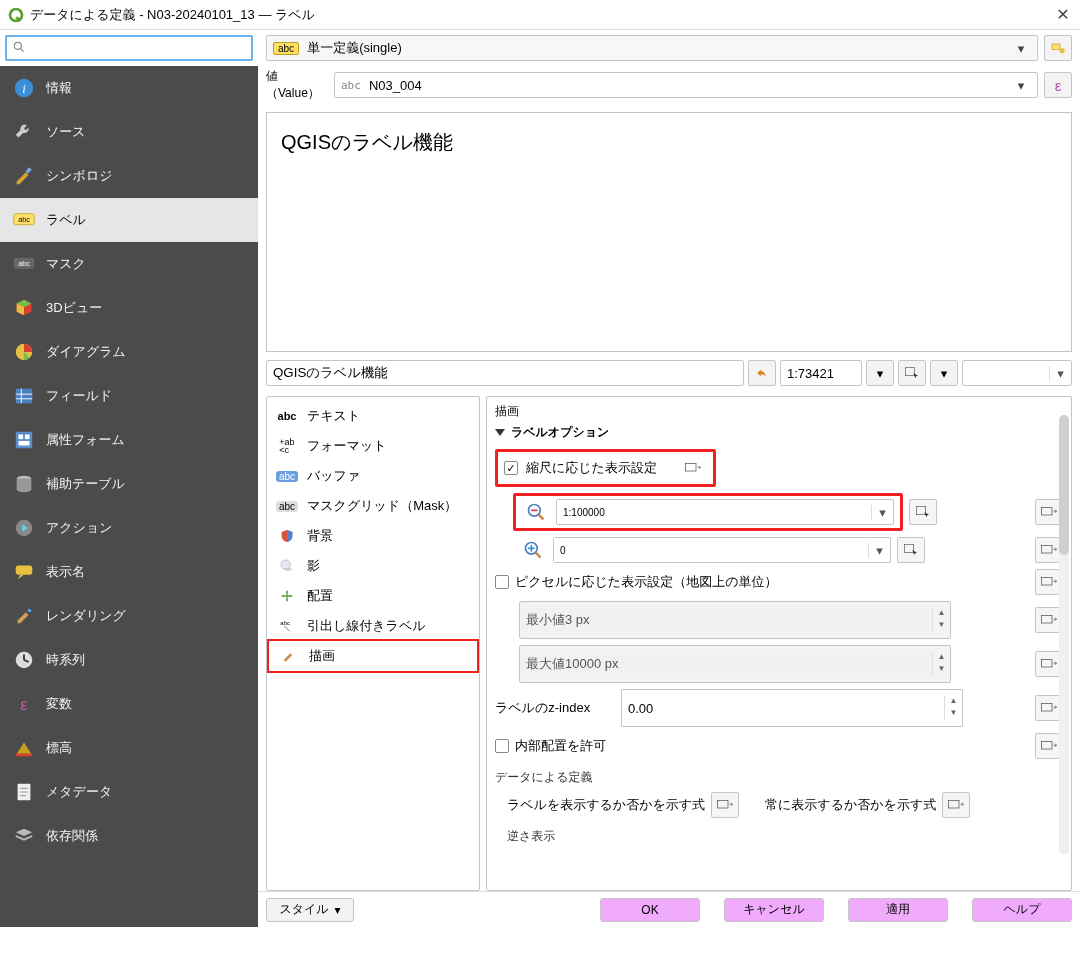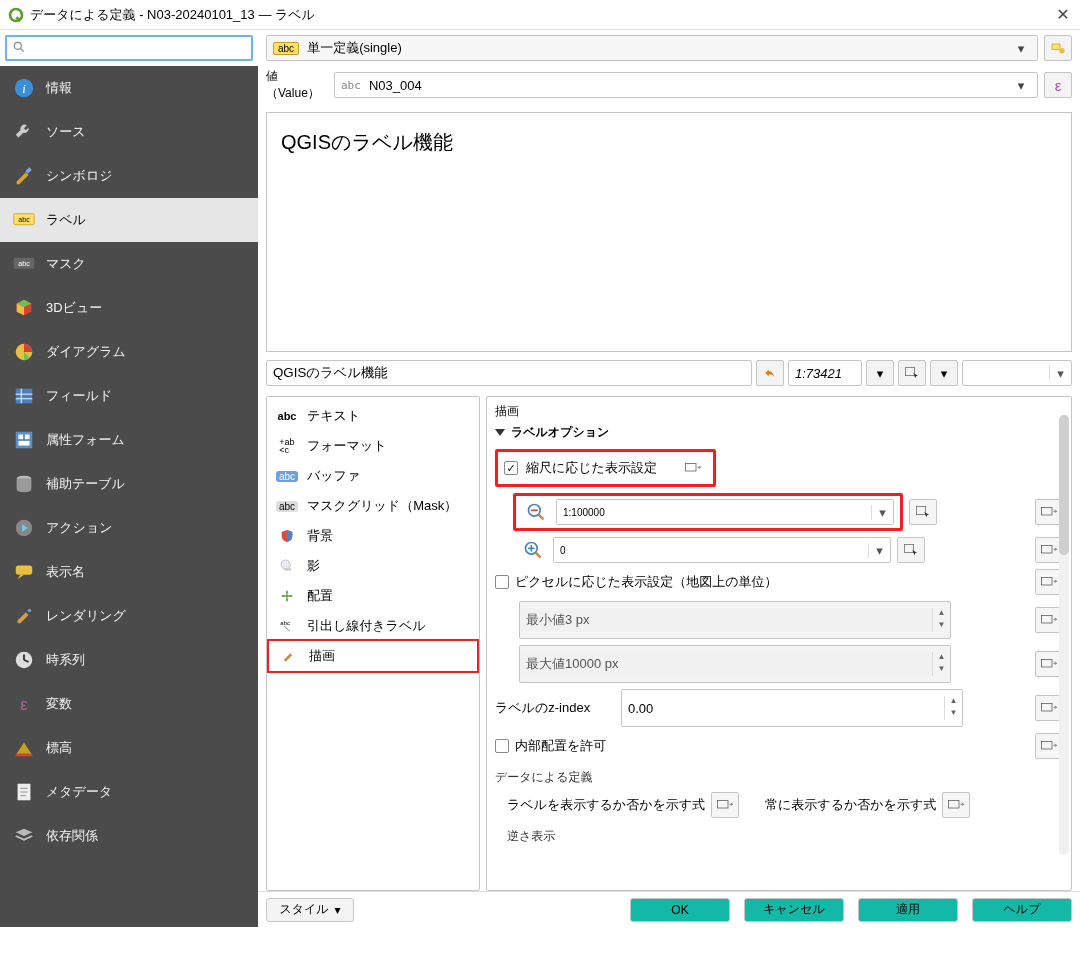--- a/index.html
+++ b/index.html
@@ -26,21 +26,21 @@
 .row2 { display:flex; gap:6px; padding:2px 8px 6px; align-items:center;}
 .row2 .lab { width:62px; font-size:12px;}
 .value-sel { flex:1; display:flex; align-items:center; border:1px solid #c5c5c5; border-radius:2px; height:26px; background:#fff; padding:0 6px;}
 .value-sel .abc { color:#888; font-family:monospace; font-size:11px; margin-right:8px;}
 .section-head { display:flex; align-items:center; gap:6px; padding:4px 8px; font-size:12px; font-weight:normal;}
 .tri { display:inline-block; width:0; height:0; border-left:5px solid transparent; border-right:5px solid transparent; border-top:7px solid #333;}
 .preview-box { margin:4px 8px; border:1px solid #c5c5c5; height:240px; padding:16px 14px; background:#fff; font-size:20px;}
 .preview-ctrl { display:flex; gap:4px; padding:4px 8px; align-items:center;}
 .preview-ctrl .txt-in { flex:1; border:1px solid #c5c5c5; height:26px; padding:0 6px; background:#fff;}
 .preview-ctrl .mini-btn { width:28px; height:26px; border:1px solid #c5c5c5; background:#f3f3f3; display:flex; align-items:center; justify-content:center; cursor:pointer; border-radius:2px;}
-.scale-sel { width:74px; border:1px solid #c5c5c5; height:26px; display:flex; align-items:center; padding:0 6px; background:#fff; border-radius:2px;font-style:italic;}
+.scale-sel { width:82px; border:1px solid #c5c5c5; height:26px; display:flex; align-items:center; padding:0 6px; background:#fff; border-radius:2px;}
 .body2 { flex:1; display:flex; padding:6px 8px 0; gap:6px; overflow:hidden;}
 .sub-tabs { width:214px; border:1px solid #c5c5c5; border-radius:2px; padding:4px 0; background:#fff;}
 .sub-tab { display:flex; align-items:center; gap:10px; padding:6px 10px; cursor:pointer; font-size:13px;}
 .sub-tab .sticon { width:20px; height:16px; display:flex; align-items:center; justify-content:center;}
 .sub-tab.hl { border:2px solid #f02020; margin:-2px 0;}
 .right-panel { flex:1; border:1px solid #c5c5c5; border-radius:2px; background:#fff; padding:6px 8px; overflow:auto; position:relative;}
 .scrolly { position:absolute; right:2px; top:18px; width:10px; height:440px; background:#f0f0f0; border-radius:5px;}
 .scrolly .thumb{ position:absolute; top:0; width:10px; height:140px; background:#cfcfcf; border-radius:5px;}
 .rp-title { font-size:12px; margin-bottom:4px;}
 .rp-section { display:flex; align-items:center; gap:6px; font-size:12px; margin:4px 0 8px; font-weight:bold;}
@@ -53,24 +53,24 @@
 .combo input { border:none; flex:1; padding:0 6px; height:24px; font-size:10px; outline:none;}
 .combo .dd { width:22px; text-align:center; color:#555; border-left:1px solid #ddd;}
 .mag { width:28px; height:26px; display:flex; align-items:center; justify-content:center;}
 .override-btn { width:28px; height:26px; border:1px solid #c5c5c5; background:#f5f5f5; display:flex; align-items:center; justify-content:center; border-radius:2px; cursor:pointer;}
 .spin { display:flex; align-items:center; border:1px solid #c5c5c5; height:38px; background:#fff; width:342px; border-radius:2px;}
 .spin input{border:none;flex:1;padding:0 6px;height:24px;font-size:13px;outline:none;}
 .spin .ud{width:18px;display:flex;flex-direction:column;border-left:1px solid #ddd;}
 .spin .ud span{height:12px;font-size:8px;text-align:center;color:#666;}
 .subhead { font-size:12px; color:#333; margin:10px 0 4px;}
 .dis .text-in, .dis .spin, .dis .combo { background:#f3f3f3; color:#888;}
-.bottom-bar { display:flex; align-items:center; gap:14px; padding:6px 8px; border-top:1px solid #ddd; height:36px;}
+.bottom-bar { display:flex; align-items:center; gap:24px; padding:6px 8px; border-top:1px solid #ddd; height:36px;}
 .style-btn { width:88px; height:24px; border:1px solid #c5c5c5; background:#f3f3f3; border-radius:3px; display:flex; align-items:center; justify-content:center; gap:6px; font-size:12px; cursor:pointer;}
 .push { flex:1;}
-.btn { width:100px; height:24px; border:1px solid #c5c5c5; background:#14b8a6; border-radius:3px; font-size:12px; cursor:pointer; display:flex; align-items:center; justify-content:center;}
+.btn { width:100px; height:24px; border:1px solid #c5c5c5; background:#f0abfc; border-radius:3px; font-size:12px; cursor:pointer; display:flex; align-items:center; justify-content:center;}
 .override-ico{width:18px;height:14px;}
 </style>
 </head>
 <body>
 
 <div class="titlebar">
   <svg class="q-logo" viewBox="0 0 24 24">
       <circle cx="12" cy="12" r="9" fill="none" stroke="#5aa02c" stroke-width="4"></circle>
       <rect x="14" y="14" width="8" height="4" fill="#5aa02c" transform="rotate(45 14 14)"></rect>
     </svg>

